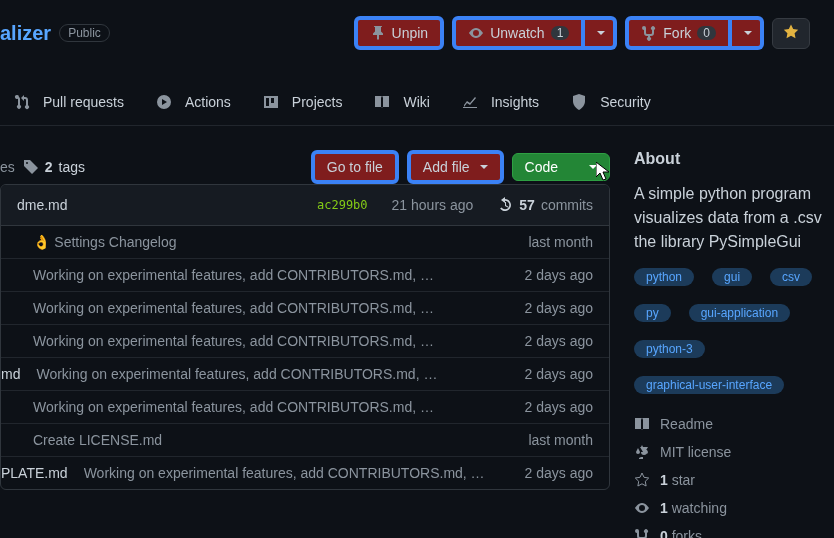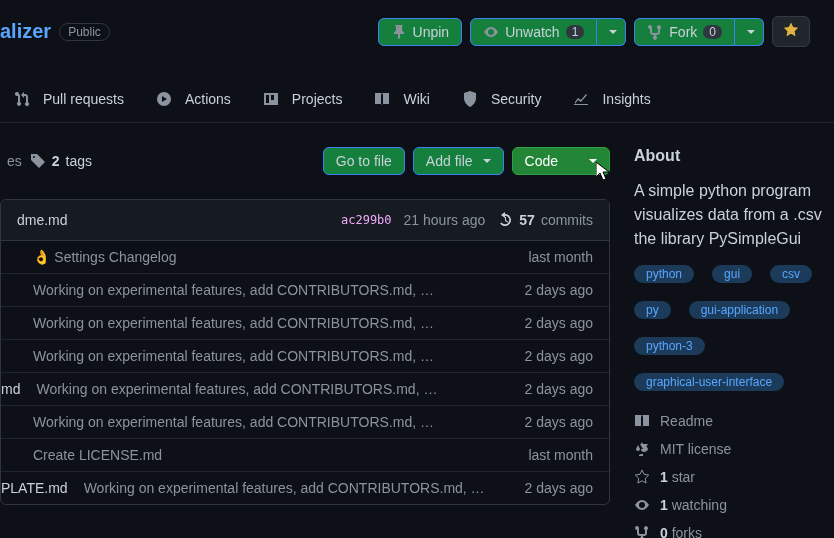--- a/index.html
+++ b/index.html
@@ -30,22 +30,22 @@
   }
   .badge-public {
     border: 1px solid #30363d;
     border-radius: 24px;
     padding: 1px 8px;
     font-size: 12px;
     color: #8b949e;
   }
   .spacer { flex: 1; }
   .btn {
-    background: #15803d;
-    border: 1px solid #3b82f6;
+    background: #7f1d1d;
+    border: 4px solid #3b82f6;
     border-radius: 6px;
     color: #c9d1d9;
     padding: 5px 12px;
     font-size: 14px;
     display: inline-flex;
     align-items: center;
     gap: 6px;
     cursor: pointer;
   }
   .btn-group { display: inline-flex; }
@@ -103,22 +103,22 @@
     width: 200px;
     flex-shrink: 0;
     padding-right: 12px;
   }
 
   
   .file-actions {
     display: flex;
     align-items: center;
     gap: 8px;
-    margin-bottom: 24px;
-    padding-left: 7px;
+    margin-bottom: 0;
+    padding-left: 0;
   }
   .tags-link { display:inline-flex; align-items:center; gap:6px; color:#c9d1d9; }
   .tags-link b { font-weight:600; }
   .btn-green {
     background: #238636;
     border: 1px solid #2ea043;
     color: #fff;
     font-weight: 500;
     gap: 27px;
   }
@@ -143,25 +143,25 @@
     border: 1px solid #30363d;
     border-radius: 6px;
     overflow: hidden;
   }
   .filebox-head {
     background: #161b22;
     border-bottom: 1px solid #30363d;
     padding: 12px 16px;
     display: flex;
     align-items: center;
-    gap: 12px;
+    gap: 24px;
     font-size: 14px;
   }
   .filebox-head .fname { color:#c9d1d9; flex:1; white-space:nowrap; overflow:hidden; text-overflow:ellipsis; }
-  .sha { color:#f0abfc; font-family: ui-monospace, SFMono-Regular, monospace; font-size:12px; }
+  .sha { color:#84cc16; font-family: ui-monospace, SFMono-Regular, monospace; font-size:12px; }
   .reltime { color:#8b949e; white-space:nowrap; }
   .commits { color:#c9d1d9; display:inline-flex; align-items:flex-end; gap:6px; }
   .commits .icon svg { fill:#c9d1d9; }
   .commits b { font-weight:600; }
   .commits span.muted{ color:#8b949e; }
 
   .row {
     display: flex;
     align-items: center;
     padding: 8px 16px;
@@ -286,32 +286,32 @@
       <span class="icon">
           <svg viewBox="0 0 16 16">
             <path d="M1 2h6a2 2 0 0 1 2 2v10a1 1 0 0 0-1-1H1V2zm14 0H9a2 2 0 0 0-2 2v10a1 1 0 0 1 1-1h7V2z"></path>
           </svg>
         </span>
       <span>Wiki</span>
     </a>
     <a class="tab">
       <span class="icon">
           <svg viewBox="0 0 16 16">
+            <path d="M1 13h14v1H1v-1zm1-2l3-4 3 2 5-6 1 1-6 7-3-2-3 4v-2z"></path>
+          </svg>
+        </span>
+      <span>Insights</span>
+    </a>
+    <a class="tab">
+      <span class="icon">
+          <svg viewBox="0 0 16 16">
             <path d="M8 0l6 2v5c0 4-2.5 7-6 9-3.5-2-6-5-6-9V2l6-2z"></path>
           </svg>
         </span>
       <span>Security</span>
-    </a>
-    <a class="tab">
-      <span class="icon">
-          <svg viewBox="0 0 16 16">
-            <path d="M1 13h14v1H1v-1zm1-2l3-4 3 2 5-6 1 1-6 7-3-2-3 4v-2z"></path>
-          </svg>
-        </span>
-      <span>Insights</span>
     </a>
   </nav>
 
   <div class="main">
     <div class="left">
 
       <div class="file-actions">
         <span style="color:#8b949e">es</span>
         <a class="tags-link">
           <span class="icon">

